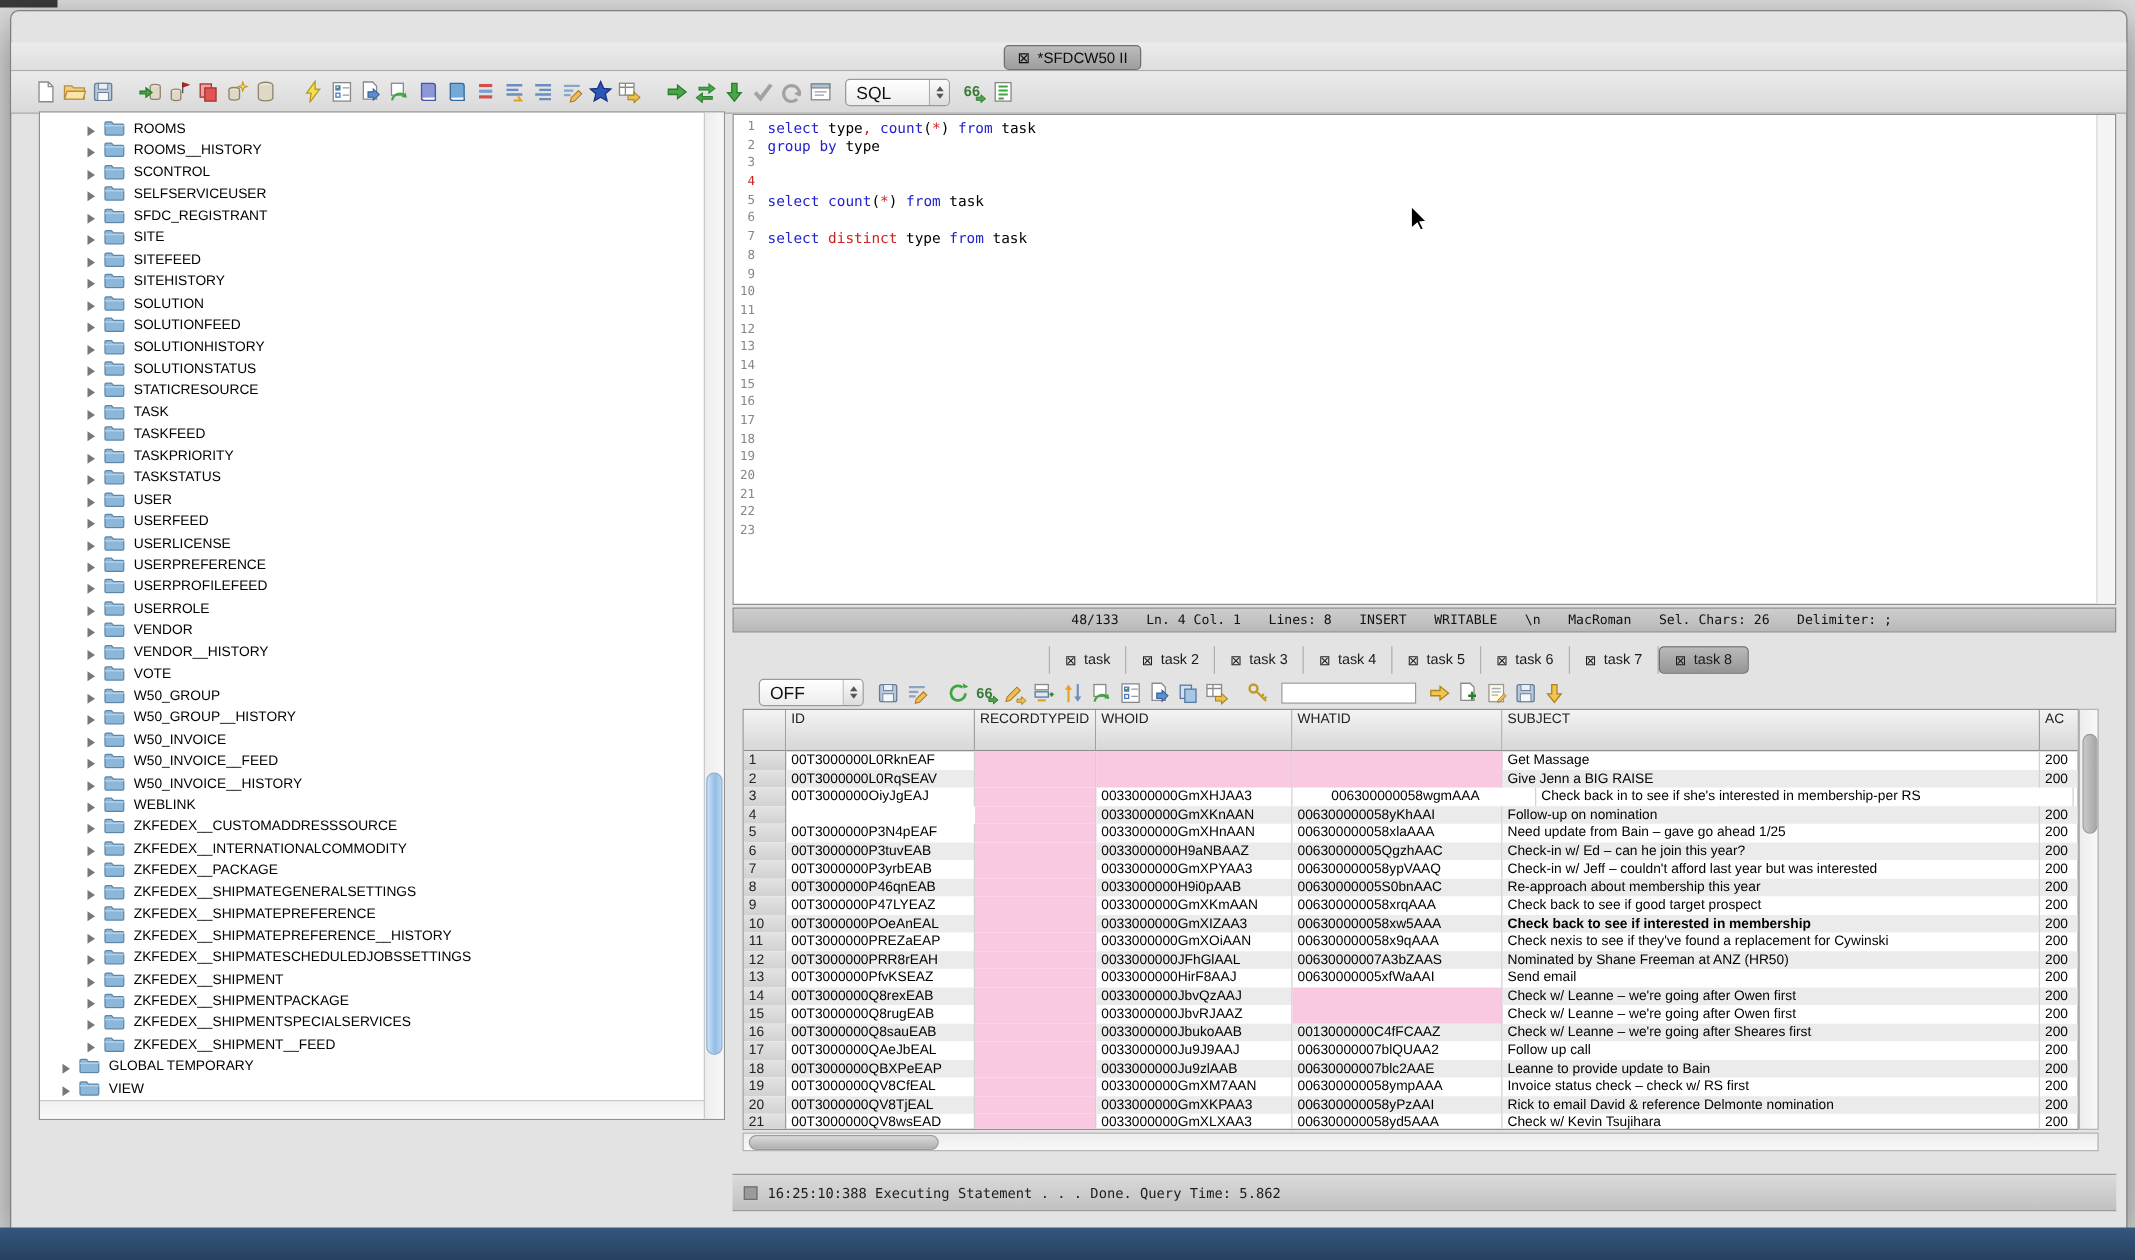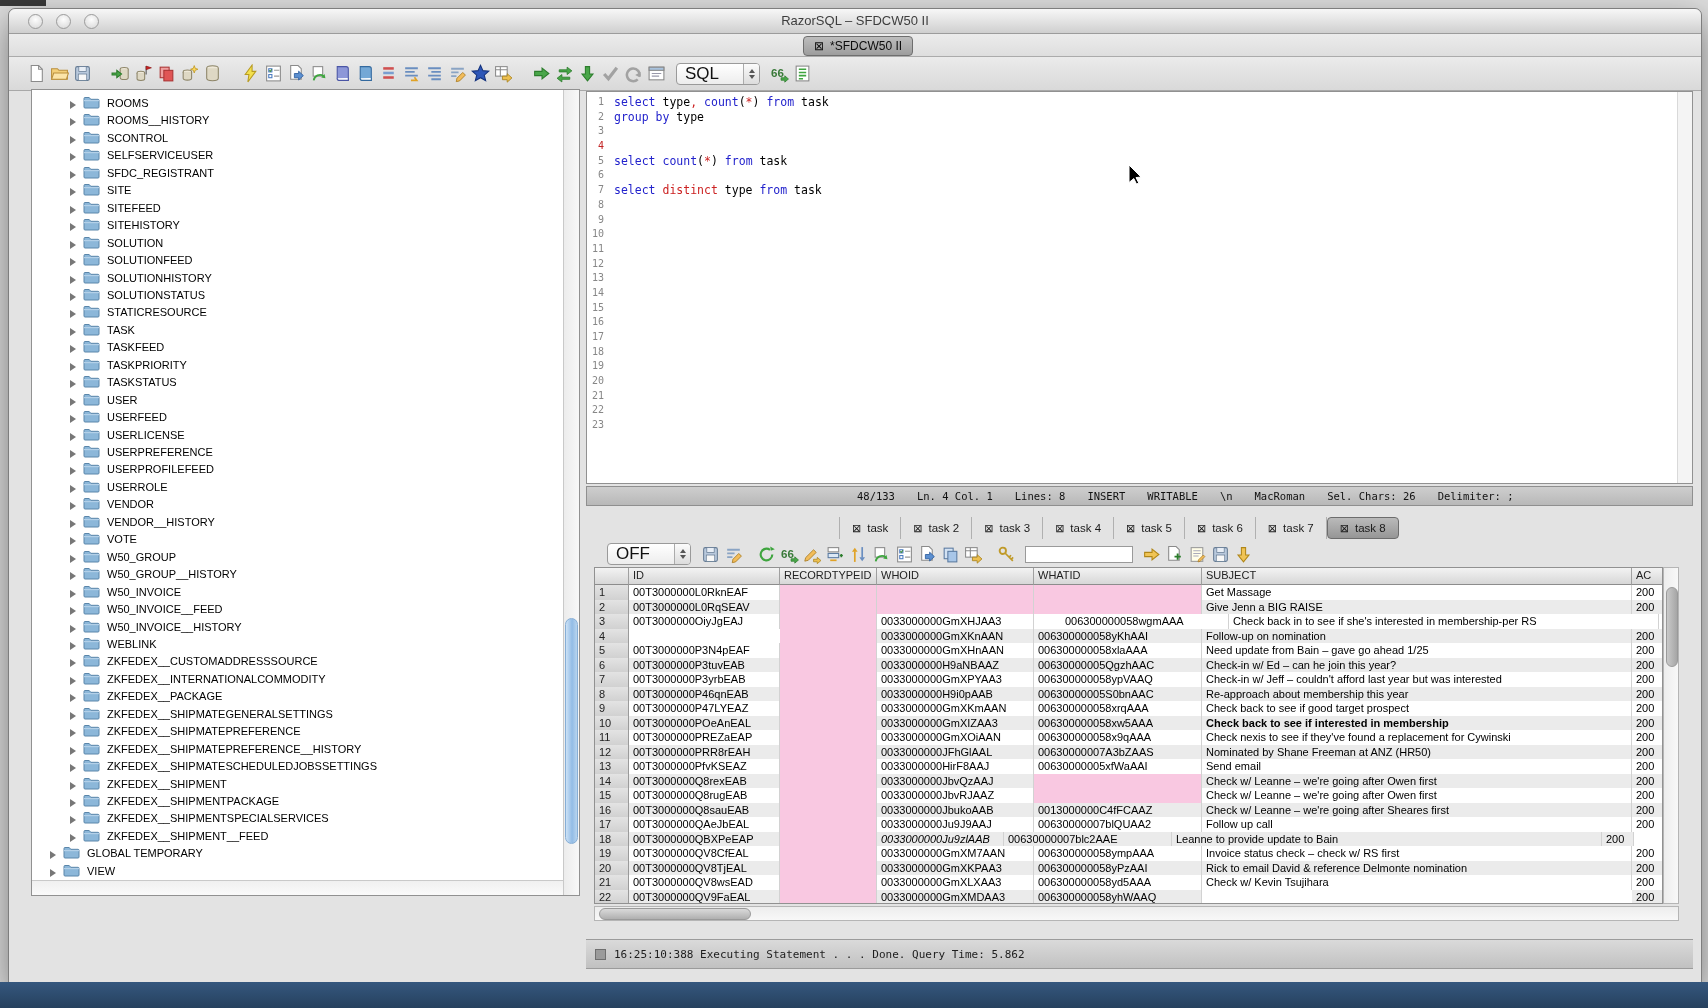--- a/index.html
+++ b/index.html
@@ -24,21 +24,21 @@
           background:linear-gradient(#bdbdbd,#9d9d9d);border:1px solid #6e6e6e;border-radius:4px;
           display:flex;align-items:center;gap:6px;font-size:12px;color:#0c0c0c;}
   .doctab-x{font-size:12px;line-height:1;}
   
   .toolbar{position:absolute;left:0;top:48px;right:0;height:33px;
            background:linear-gradient(#ebebeb,#d9d9d9);border-bottom:1px solid #a8a8a8;
            display:flex;align-items:center;padding-left:16px;}
   .tbico{width:23px;height:22px;display:inline-flex;align-items:center;justify-content:center;}
   .tb-gap{width:15px;}
   .combo{height:20px;background:linear-gradient(#ffffff,#ededed);border:1px solid #9a9a9a;
-         border-radius:4px;display:inline-flex;align-items:center;font-size:17px;margin:0 8px;}
+         border-radius:4px;display:inline-flex;align-items:center;font-size:14px;margin:0 8px;}
   .combo-val{padding:0 8px;min-width:50px;color:#111;}
   .combo-step{width:15px;align-self:stretch;border-left:1px solid #ababab;display:flex;
               flex-direction:column;align-items:center;justify-content:center;gap:2px;
               background:linear-gradient(#fbfbfb,#dcdcdc);border-radius:0 3px 3px 0;}
   .combo-step i{width:0;height:0;border-left:3.5px solid transparent;border-right:3.5px solid transparent;}
   .combo-step .up{border-bottom:4px solid #555;}
   .combo-step .dn{border-top:4px solid #555;}
   
   .sidebar{position:absolute;left:22px;top:80px;width:547px;height:805px;background:#fff;
            border:1px solid #919191;overflow:hidden;}
@@ -83,21 +83,21 @@
   .rtab.selected{background:linear-gradient(#bababa,#969696);border:1px solid #6d6d6d;
         border-radius:4px;margin-bottom:2px;}
   
   .rtoolbar{position:absolute;left:577px;top:532px;width:1107px;height:26px;display:flex;
             align-items:center;padding-left:13px;box-sizing:border-box;}
   .search{width:100px;height:15px;border:1px solid #9a9a9a;background:#fff;font-size:11px;
           padding:0 3px;margin:0 7px;font-family:"Liberation Sans",sans-serif;}
   
   .grid{position:absolute;left:585px;top:558px;width:1069px;height:337px;background:#fff;
         border:1px solid #919191;overflow:hidden;font-size:11px;box-sizing:border-box;}
-  .ghead{display:flex;height:17px;}
+  .ghead{display:flex;height:33px;}
   .gh{box-sizing:border-box;border-right:1px solid #a0a0a0;border-bottom:1px solid #8c8c8c;
       background:linear-gradient(#f3f3f3,#d7d7d7);padding:1px 0 0 4px;white-space:nowrap;
       overflow:hidden;color:#222;flex:none;}
   .grow{display:flex;height:14.5px;}
   .gc{box-sizing:border-box;border-right:1px solid #d2d2d2;padding-left:4px;white-space:nowrap;
       overflow:hidden;line-height:14.5px;flex:none;color:#000;}
   .rownum{background:linear-gradient(#e3e3e3,#d1d1d1);border-right:1px solid #9a9a9a;color:#222;}
   .nullcell{background:#f9c8e1;}
   .grow.alt .gc.plain{background:#ebebeb;}
   .grid-vsb{position:absolute;left:1654px;top:558px;width:16px;height:337px;box-sizing:border-box;
@@ -116,26 +116,20 @@
   .sb-ico{width:9px;height:9px;background:#9b9b9b;border:1px solid #6f6f6f;margin:0 8px 0 9px;flex:none;}
   .cursor{position:absolute;left:1128px;top:165px;}
 </style>
 </head>
 <body>
 
 <div class="screen">
   <div class="corner-frag"></div>
 
   <div class="window">
-    <div class="titlebar">
-      <div class="tl" style="left:19px"></div>
-      <div class="tl" style="left:47px"></div>
-      <div class="tl" style="left:75px"></div>
-      <div class="wtitle">RazorSQL – SFDCW50 II</div>
-    </div>
 
     <div class="docstrip">
       <div class="doctab">
         <span class="doctab-x">⊠</span>
         <span>*SFDCW50 II</span>
       </div>
     </div>
 
     <div class="toolbar" id="main-toolbar">
         <span class="tbico">
@@ -1174,21 +1168,21 @@
           <div class="gc nullcell" style="width: 97px;"></div>
           <div class="gc plain" style="width: 157px;">0033000000Ju9J9AAJ</div>
           <div class="gc plain" style="width: 168px;">00630000007blQUAA2</div>
           <div class="gc plain" style="width: 430px;">Follow up call</div>
           <div class="gc plain" style="width: 32px;">200</div>
         </div>
         <div class="grow alt">
           <div class="gc rownum" style="width: 34px;">18</div>
           <div class="gc plain" style="width: 151px;">00T3000000QBXPeEAP</div>
           <div class="gc nullcell" style="width: 97px;"></div>
-          <div class="gc plain" style="width: 127px; font-style: italic;">0033000000Ju9zlAAB</div>
+          <div class="gc plain" style="width: 157px;">0033000000Ju9zlAAB</div>
           <div class="gc plain" style="width: 168px;">00630000007blc2AAE</div>
           <div class="gc plain" style="width: 430px;">Leanne to provide update to Bain</div>
           <div class="gc plain" style="width: 32px;">200</div>
         </div>
         <div class="grow">
           <div class="gc rownum" style="width: 34px;">19</div>
           <div class="gc plain" style="width: 151px;">00T3000000QV8CfEAL</div>
           <div class="gc nullcell" style="width: 97px;"></div>
           <div class="gc plain" style="width: 157px;">0033000000GmXM7AAN</div>
           <div class="gc plain" style="width: 168px;">006300000058ympAAA</div>

